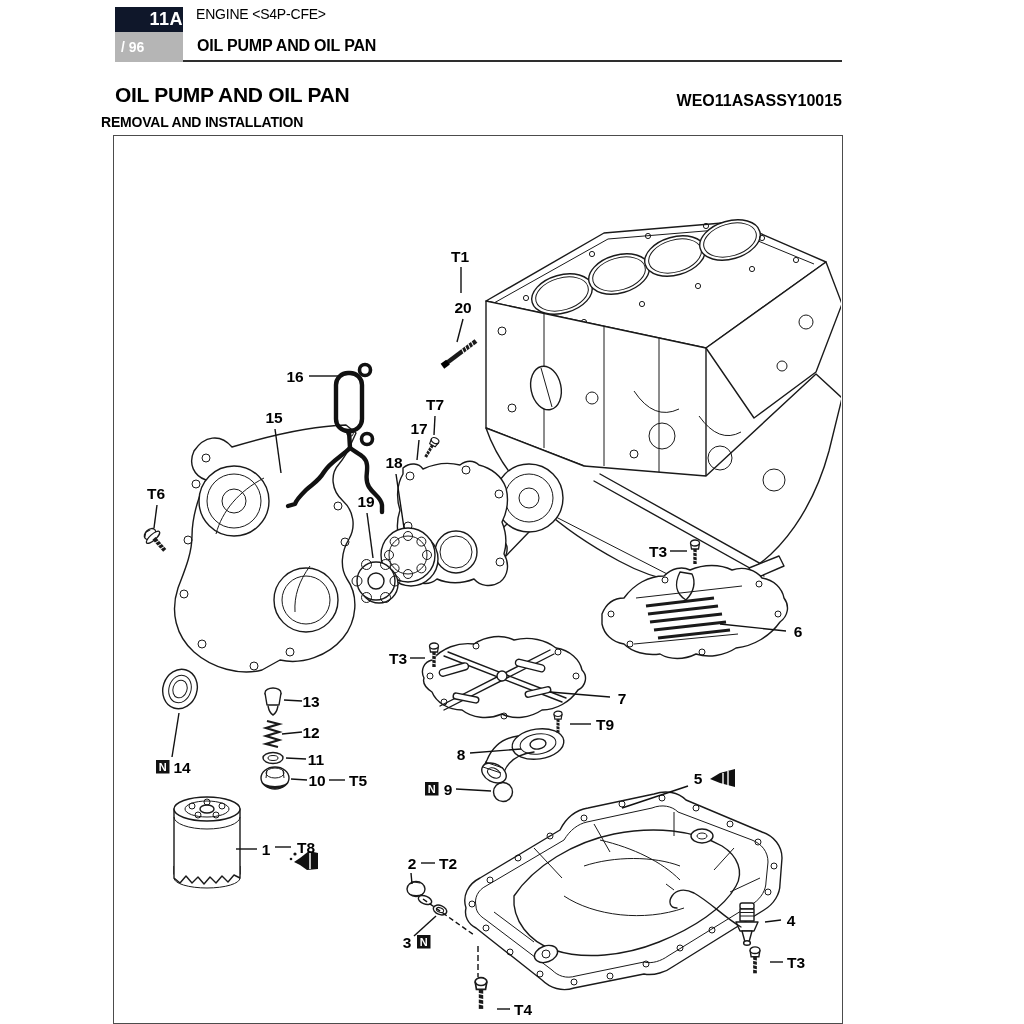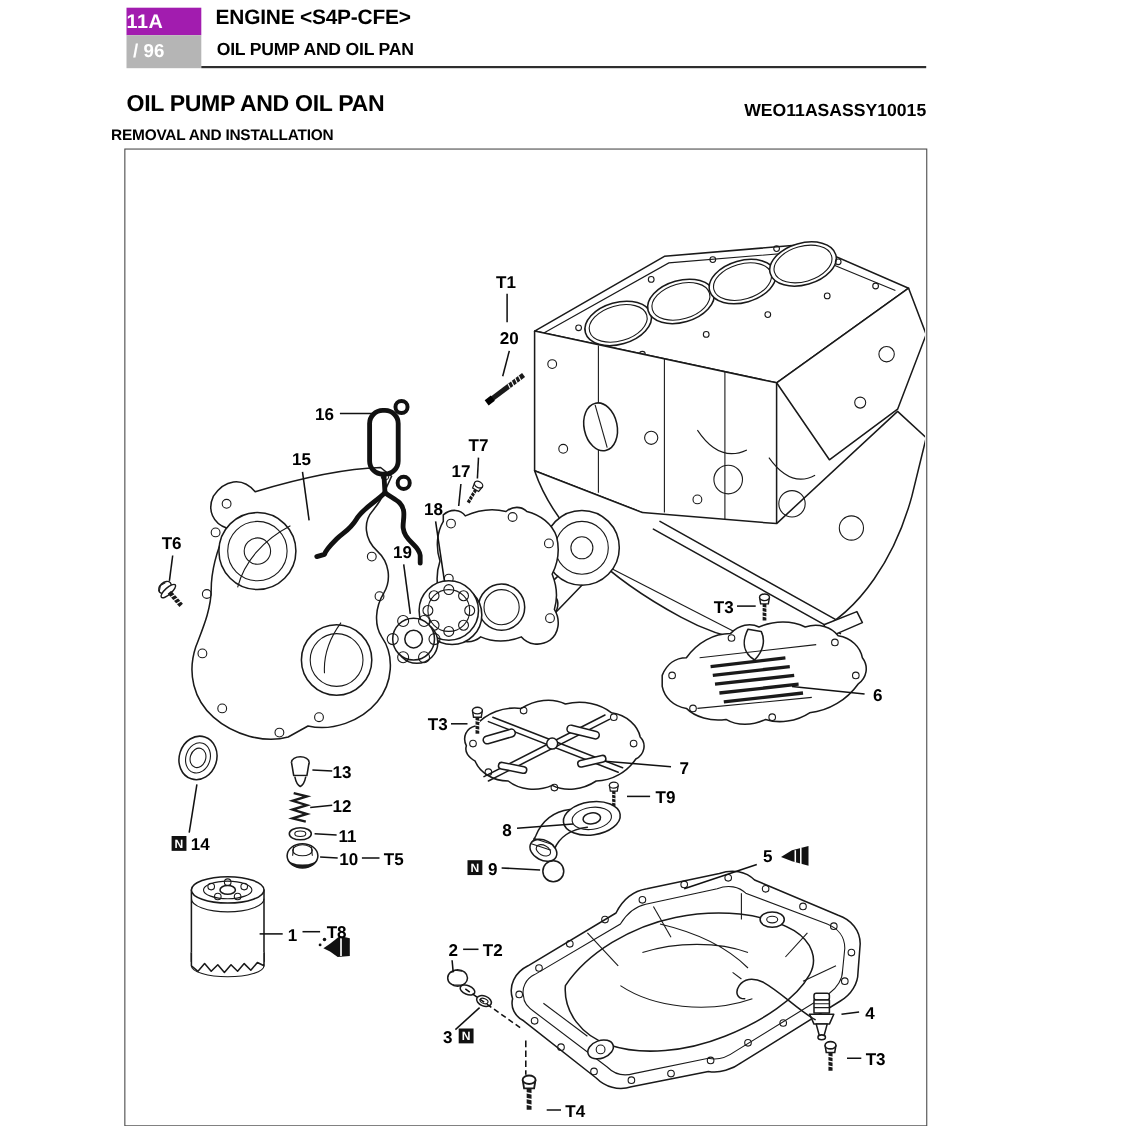--- a/index.html
+++ b/index.html
@@ -1,22 +1,22 @@
 <!DOCTYPE html>
 <html><head>
 <meta charset="utf-8">
 <style>
   html,body{margin:0;padding:0;background:#fff;}
   body{width:1024px;height:1024px;position:relative;font-family:"Liberation Sans",sans-serif;color:#000;overflow:hidden;}
   .abs{position:absolute;}
-  .tab-black{left:115px;top:7px;width:68px;height:25px;background:#a21caf;color:#fff;
-             font-weight:bold;font-size:18px;line-height:25px;text-align:left;letter-spacing:.5px;}
+  .tab-black{left:115px;top:7px;width:68px;height:25px;background:#0f172a;color:#fff;
+             font-weight:bold;font-size:18px;line-height:25px;text-align:right;letter-spacing:.5px;}
   .tab-gray{left:115px;top:32px;width:68px;height:30px;background:#b5b5b5;color:#fff;
-            font-weight:bold;font-size:17px;line-height:30px;padding-left:6px;box-sizing:border-box;}
-  .group-title{left:196px;top:6px;font-weight:bold;font-size:19px;letter-spacing:-.2px;}
+            font-weight:bold;font-size:14px;line-height:30px;padding-left:6px;box-sizing:border-box;}
+  .group-title{left:196px;top:6px;font-weight:normal;font-size:14px;letter-spacing:-.2px;}
   .section-title{left:197px;top:37px;font-weight:bold;font-size:16px;letter-spacing:-.2px;}
   .header-rule{left:183px;top:60px;width:659px;height:2px;background:#2e2e2e;}
   .main-title{left:115px;top:83px;font-weight:bold;font-size:21px;letter-spacing:-.3px;}
   .doc-code{left:560px;top:92px;width:282px;text-align:right;font-weight:bold;font-size:16px;}
   .sub-title{left:101px;top:114px;font-weight:bold;font-size:14px;letter-spacing:-.2px;}
   .diagram-frame{left:113px;top:135px;width:730px;height:889px;border:1.5px solid #4c4c4c;box-sizing:border-box;background:#fff;}
   svg{display:block;}
   svg .ln{stroke:#1a1a1a;fill:none;stroke-width:1.4;stroke-linejoin:round;stroke-linecap:round;}
   svg .fw{stroke:#1a1a1a;fill:#fff;stroke-width:1.4;stroke-linejoin:round;}
   svg .thin{stroke:#1a1a1a;fill:none;stroke-width:1;}

